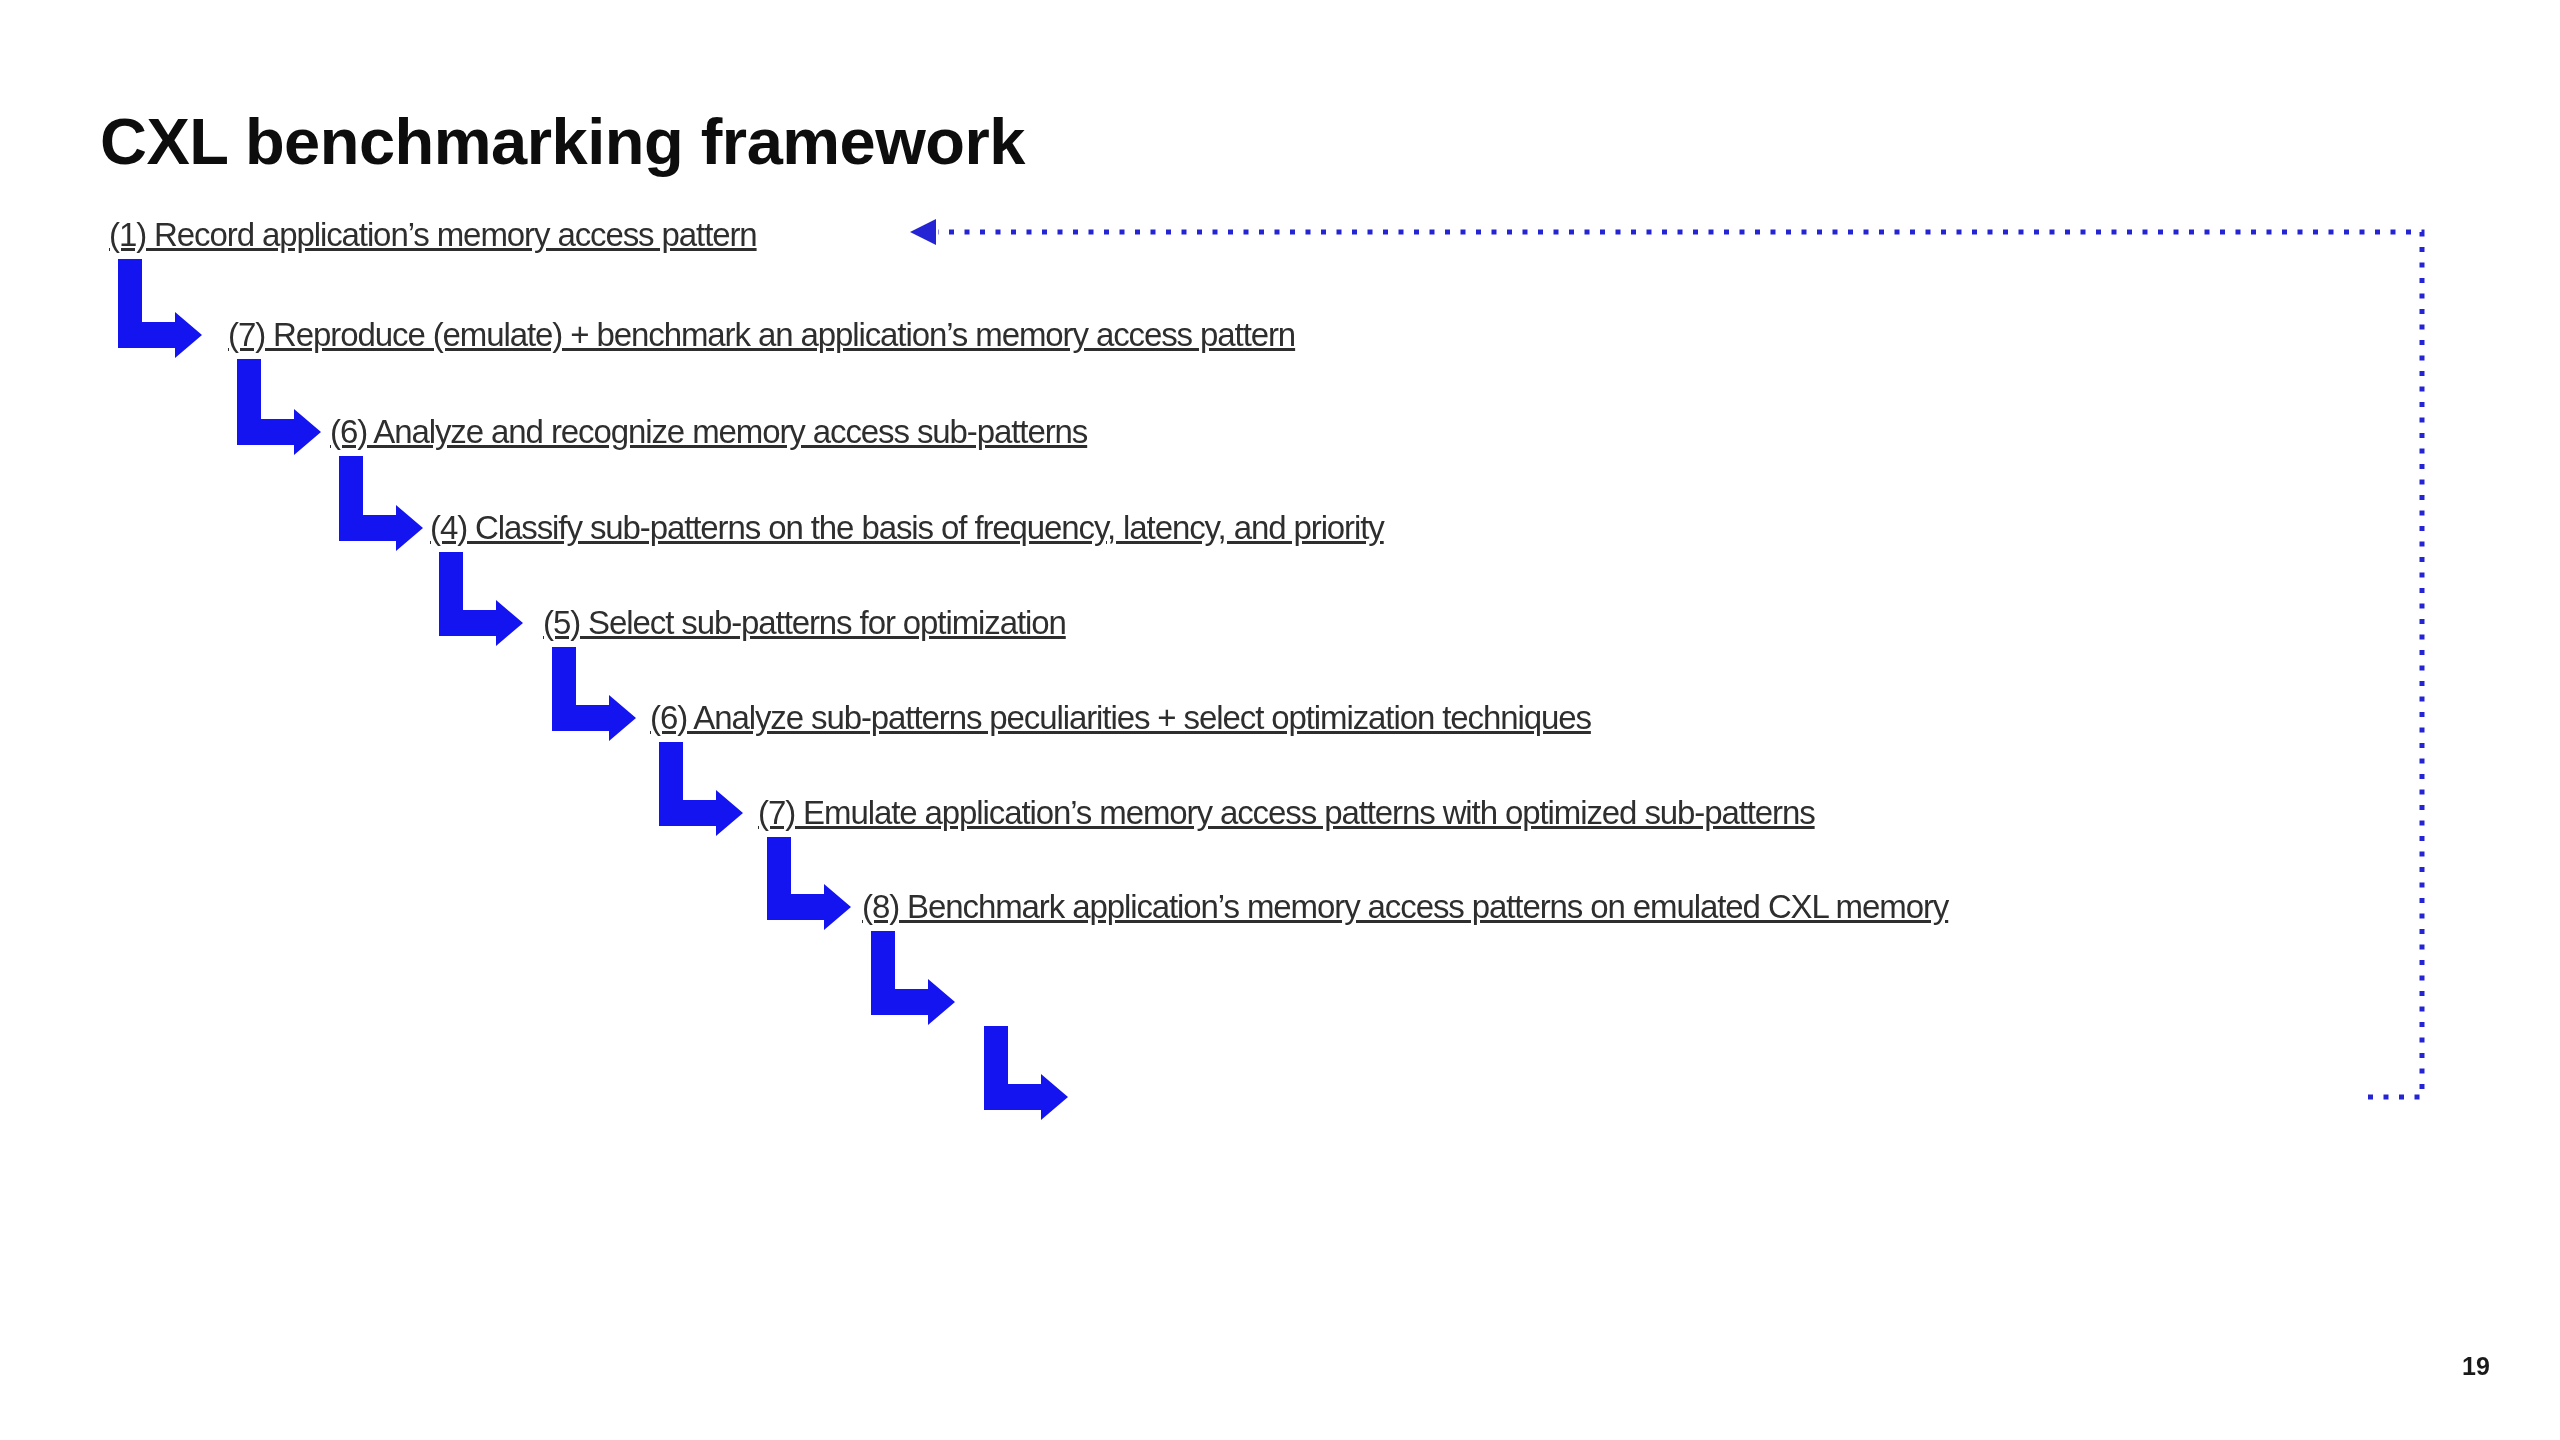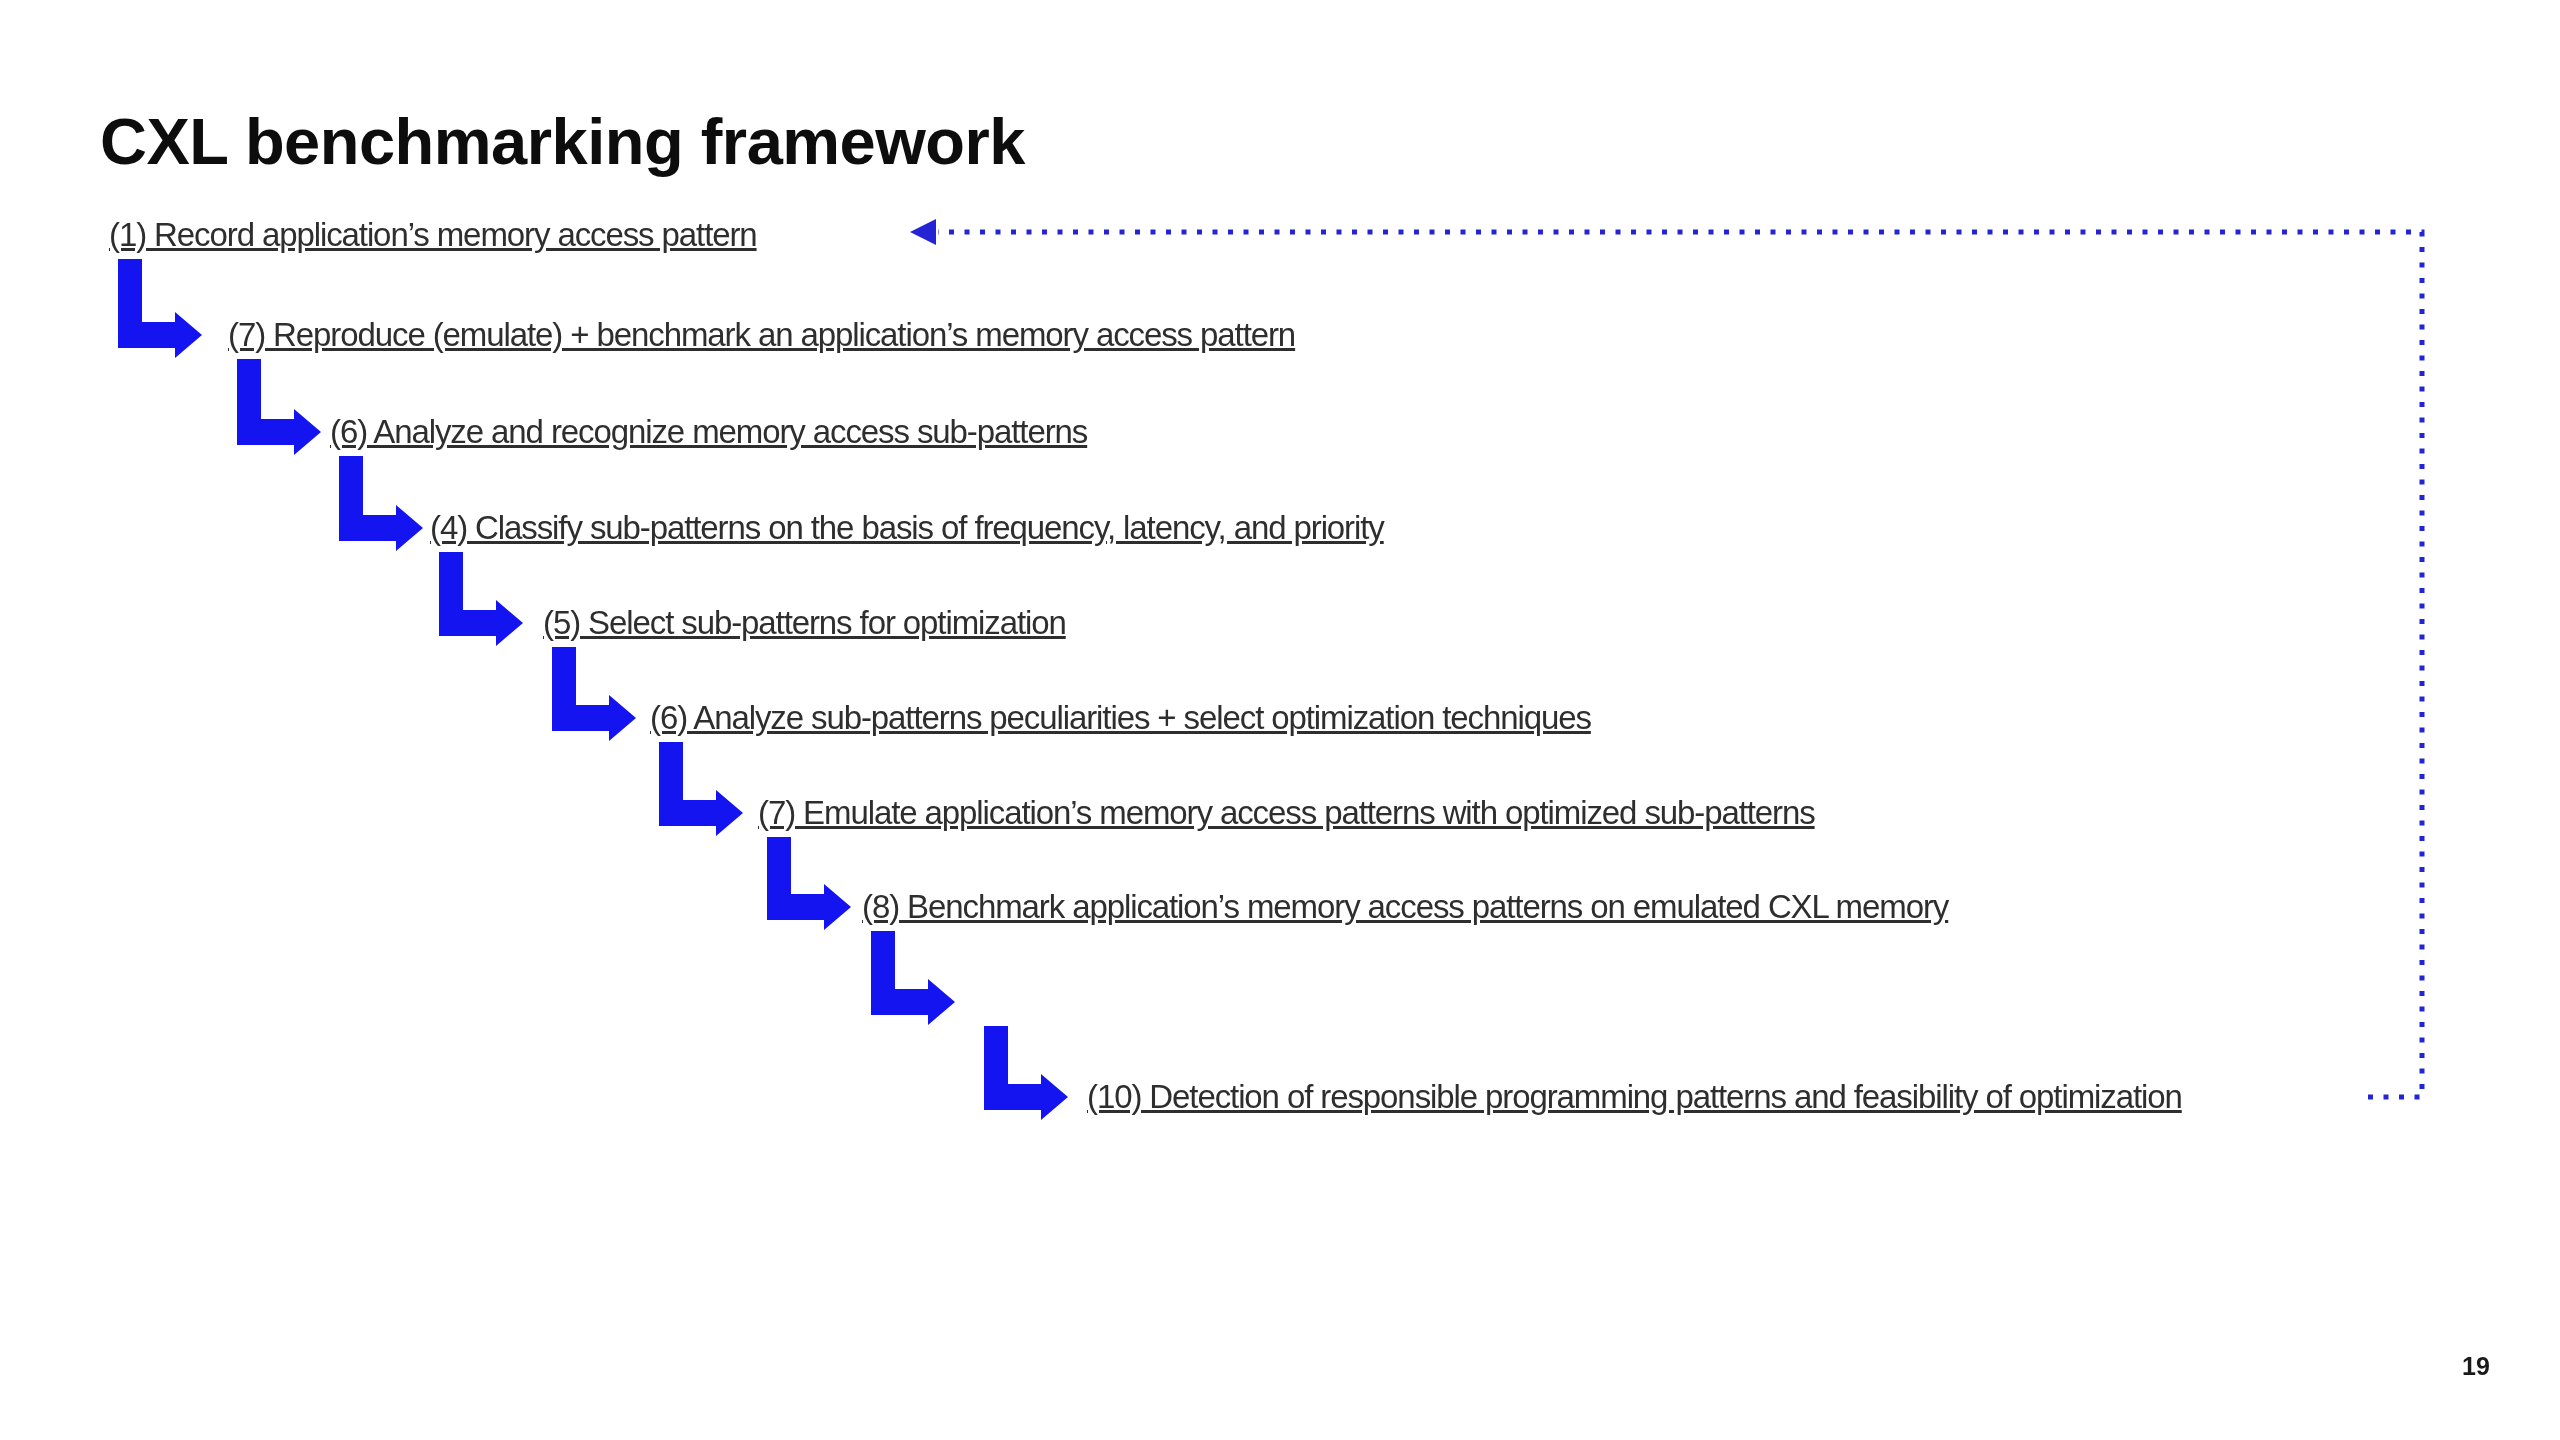--- a/index.html
+++ b/index.html
@@ -74,17 +74,16 @@
   </svg>
 
   <div class="step" style="left:109px;  top:214px">(1) Record application’s memory access pattern</div>
   <div class="step" style="left:228px;  top:314px">(7) Reproduce (emulate) + benchmark an application’s memory access pattern</div>
   <div class="step" style="left:330px;  top:411px">(6) Analyze and recognize memory access sub-patterns</div>
   <div class="step" style="left:430px;  top:507px">(4) Classify sub-patterns on the basis of frequency, latency, and priority</div>
   <div class="step" style="left:543px;  top:602px">(5) Select sub-patterns for optimization</div>
   <div class="step" style="left:650px;  top:697px">(6) Analyze sub-patterns peculiarities + select optimization techniques</div>
   <div class="step" style="left:758px;  top:792px">(7) Emulate application’s memory access patterns with optimized sub-patterns</div>
   <div class="step" style="left:862px;  top:886px">(8) Benchmark application’s memory access patterns on emulated CXL memory</div>
-  <div class="step" style="left:1087px; top:1076px">(10) Detection of responsible programming patterns and feasibility of optimization</div>
 
   <div class="page-number">19</div>
 
 </div>
 
 </body></html>

